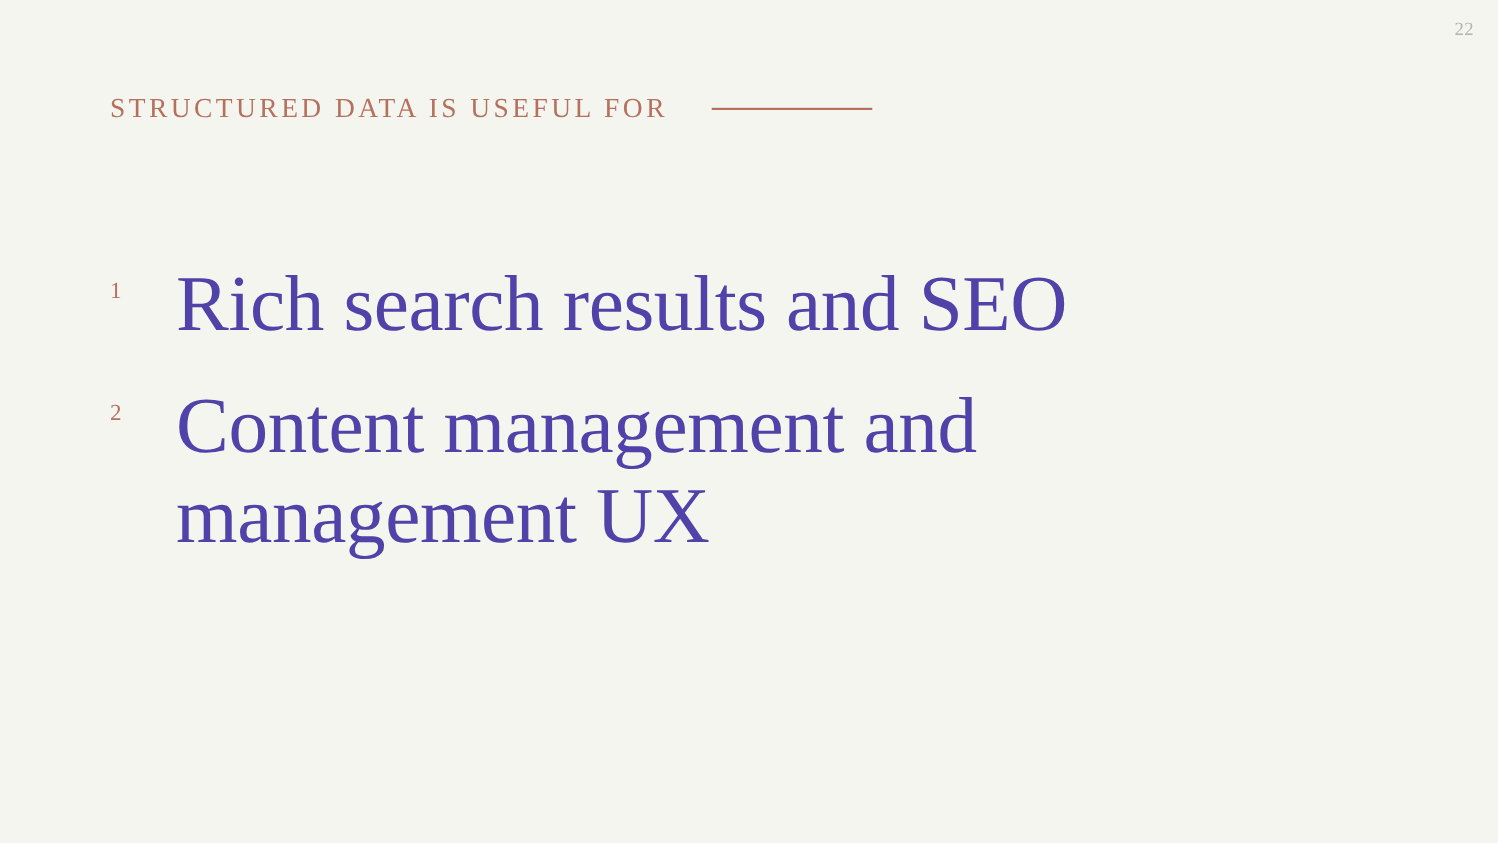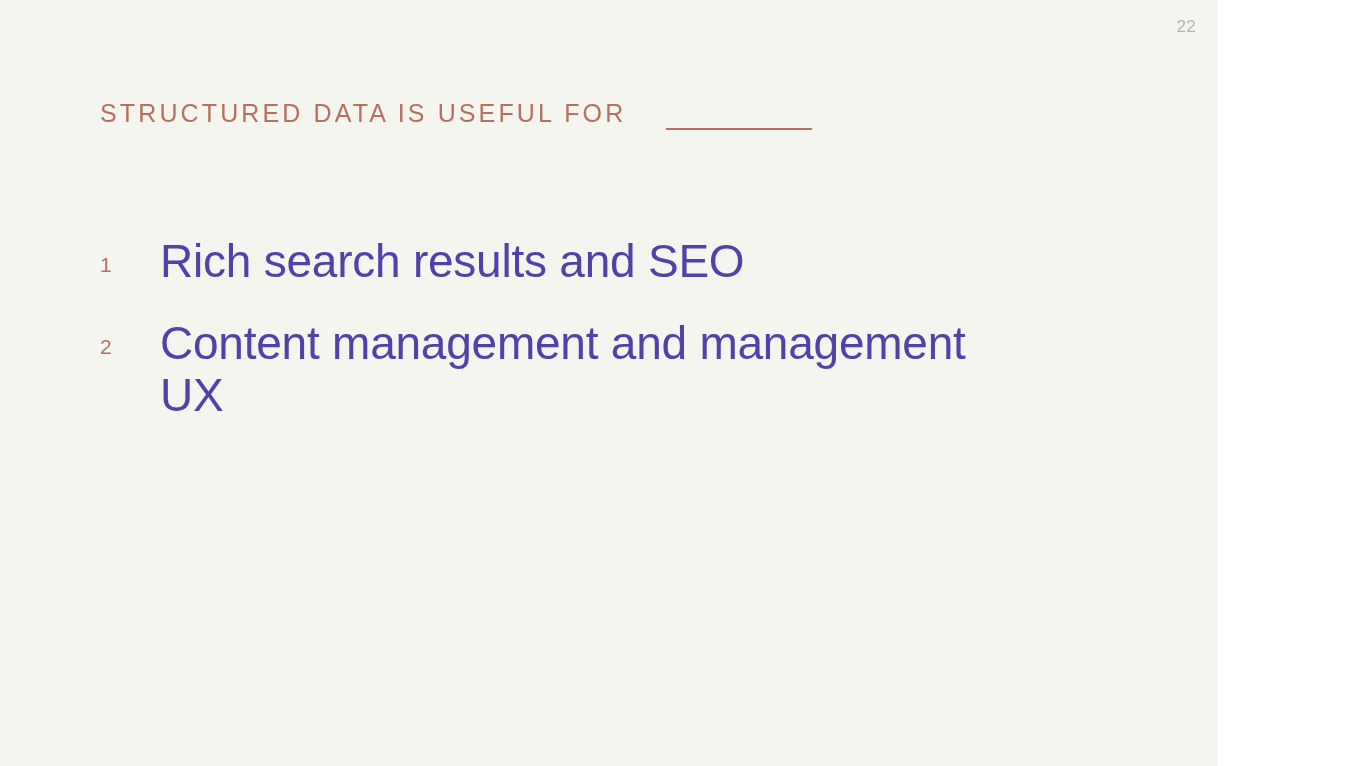--- a/index.html
+++ b/index.html
@@ -10,46 +10,47 @@
 
   body {
     width: 1362px;
     height: 766px;
     overflow: hidden;
     font-family: "Liberation Sans", sans-serif;
   }
 
   #slide {
     position: relative;
-    width: 1218px;
+    width: 1362px;
     height: 766px;
     background: #f4f5ef;
     box-sizing: border-box;
     overflow: hidden;
+    font-family: Liberation Serif, serif;
   }
 
   
   #page-number {
     position: absolute;
     top: 18px;
     right: 22px;
     font-size: 17px;
     font-weight: 400;
     color: #b3b5ad;
     letter-spacing: 0.02em;
     line-height: 1;
   }
 
   
   #header-row {
     position: absolute;
     left: 100px;
-    top: 96px;
+    top: 82px;
     display: flex;
-    align-items: flex-end;
+    align-items: center;
     height: 34px;
   }
 
   #header-title {
     font-size: 25px;
     font-weight: 400;
     color: #b5705e;
     letter-spacing: 0.125em;
     text-transform: uppercase;
     white-space: nowrap;
@@ -91,21 +92,21 @@
     font-size: 21px;
     font-weight: 400;
     color: #b5705e;
     line-height: 1;
     padding-top: 18px;
     letter-spacing: 0.01em;
   }
 
   .point-text {
     flex: 1;
-    font-size: 46px;
+    font-size: 72px;
     font-weight: 400;
     color: #5042a8;
     line-height: 1.13;
     letter-spacing: -0.005em;
     max-width: 880px;
   }
 </style>
 </head>
 <body>
 

